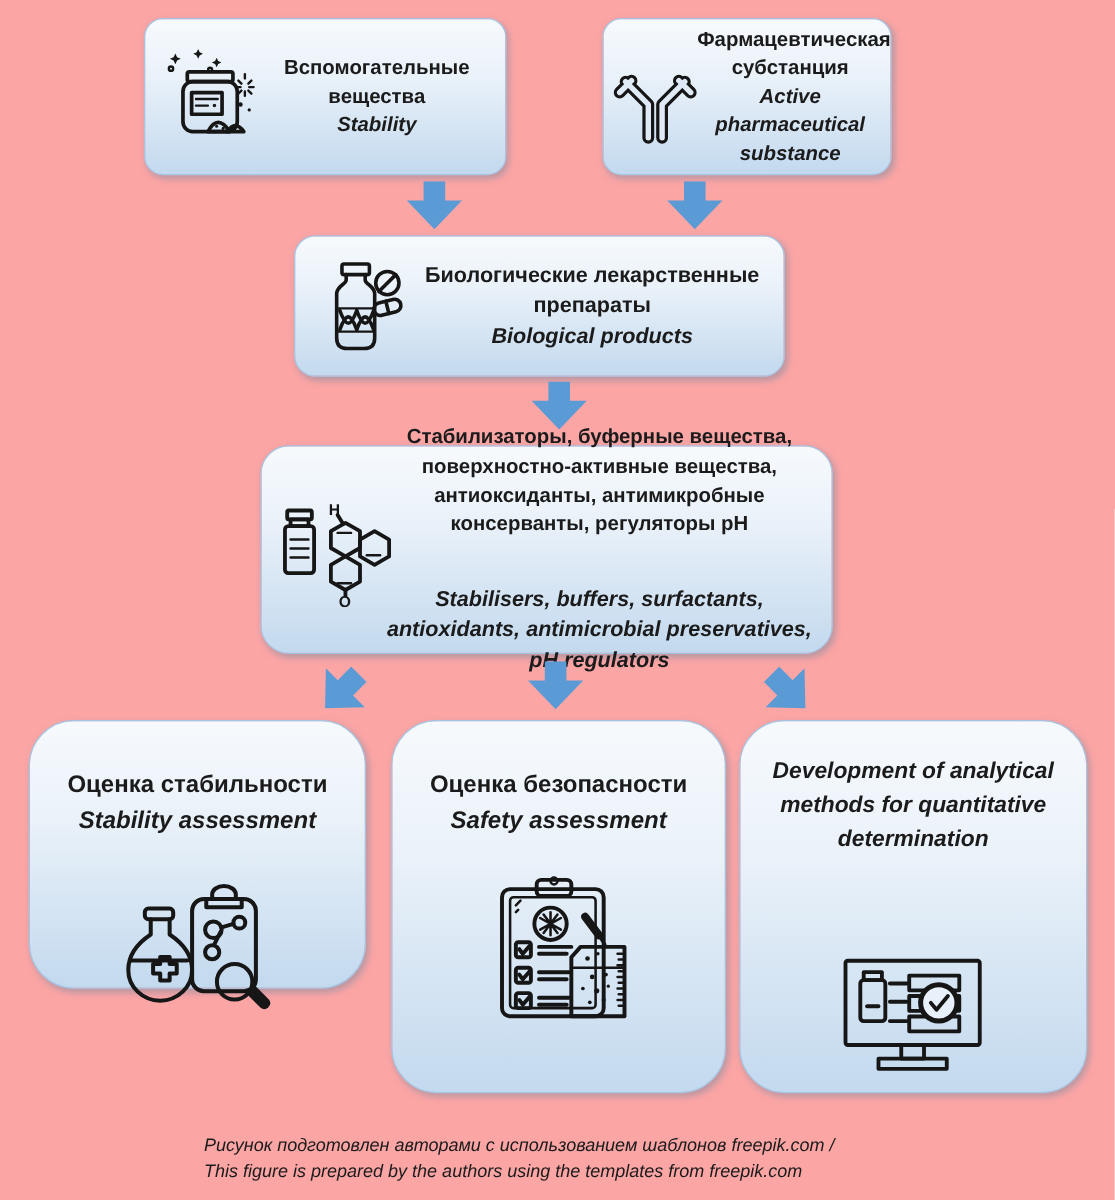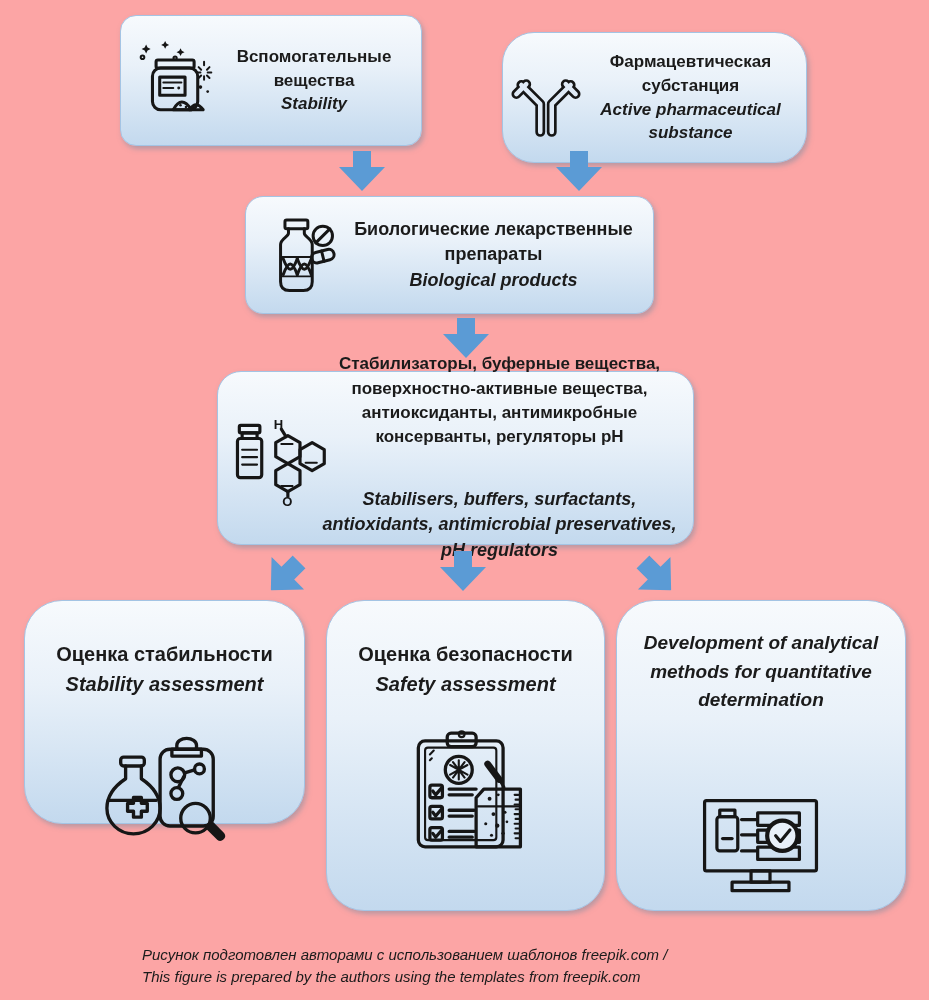--- a/index.html
+++ b/index.html
@@ -13,36 +13,36 @@
   .ru{font-weight:bold;}
   .en{font-weight:bold;font-style:italic;}
   .ic{position:absolute;}
   svg{display:block;}
   .ln{stroke:#161616;stroke-width:3.4;fill:none;stroke-linecap:round;stroke-linejoin:round;}
   .thin{stroke:#161616;stroke-width:2.2;fill:none;stroke-linecap:round;}
   .fl{fill:#161616;stroke:none;}
   .arrow{position:absolute;}
   
   #b-exc{left:120px;top:15px;width:302px;height:131px;border-radius:16px;}
-  #b-api{left:502px;top:32px;width:305px;height:131px;border-radius:32px;}
+  #b-api{left:502px;top:15px;width:241px;height:131px;border-radius:16px;}
   #b-bio{left:245px;top:196px;width:409px;height:118px;border-radius:18px;}
   #b-stab{left:217px;top:371px;width:477px;height:174px;border-radius:24px;}
   #b-sta{left:24px;top:600px;width:281px;height:224px;border-radius:38px;padding-left:38px;}
   #b-saf{left:326px;top:600px;width:279px;height:311px;border-radius:38px;}
   #b-ana{left:616px;top:600px;width:290px;height:311px;border-radius:38px;}
   
   #b-exc .txt{left:92px;right:6px;font-size:17px;line-height:1.4;}
   #b-api .txt{left:78px;right:6px;font-size:17px;line-height:1.4;}
   #b-bio .txt{left:98px;right:10px;font-size:18px;line-height:1.42;justify-content:center;}
   #b-stab .txt{left:98px;right:10px;font-size:17px;line-height:1.42;gap:38px;}
   #b-stab .en{font-size:18px;}
   .toplabel{position:absolute;left:0;right:0;text-align:center;font-size:20px;line-height:1.5;}
   #b-sta .toplabel,#b-saf .toplabel{top:38px;}
   #b-ana .toplabel{top:28px;font-size:19px;}
-  .caption{position:absolute;left:142px;top:944px;font-size:15px;line-height:1.46;
+  .caption{position:absolute;left:170px;top:944px;font-size:15px;line-height:1.46;
            font-style:italic;color:#1b1b1b;}
   .caption span{display:block;}
 </style>
 </head>
 <body>
 
 <div class="canvas">
 
   <div class="bx" id="b-exc">
     <div class="ic" style="left:14px;top:24px;">

